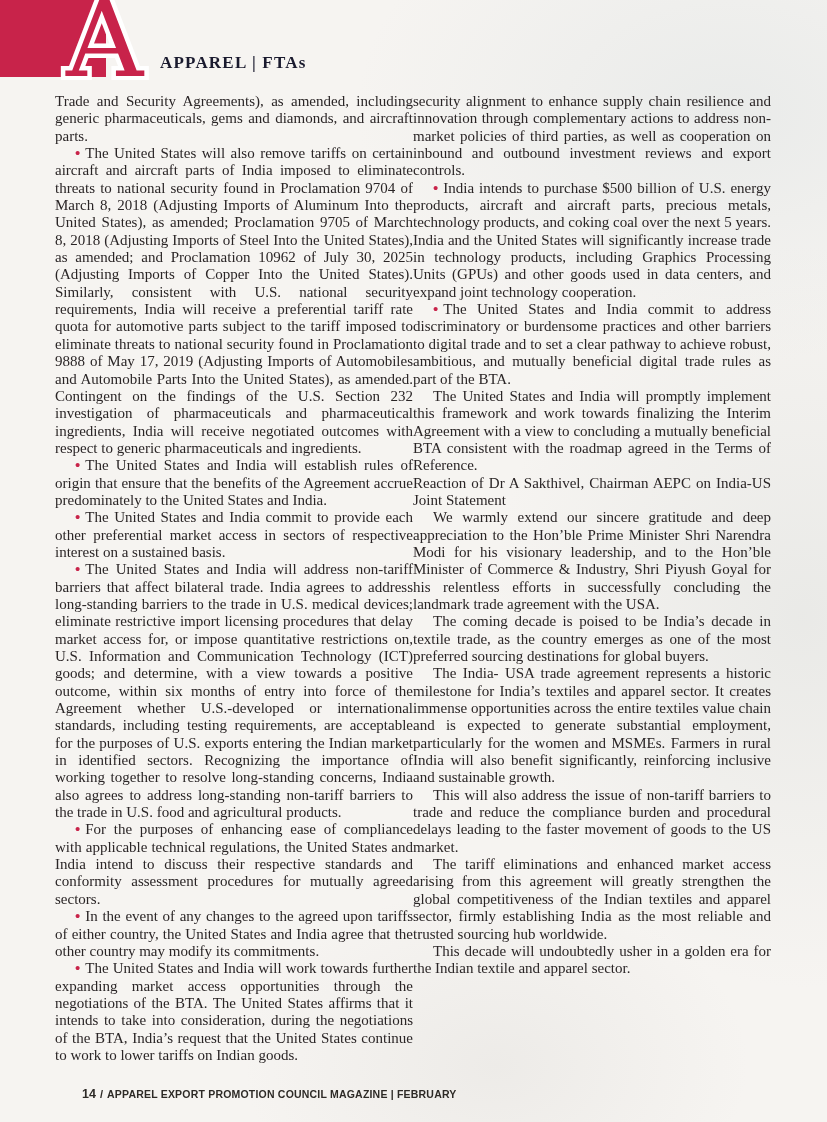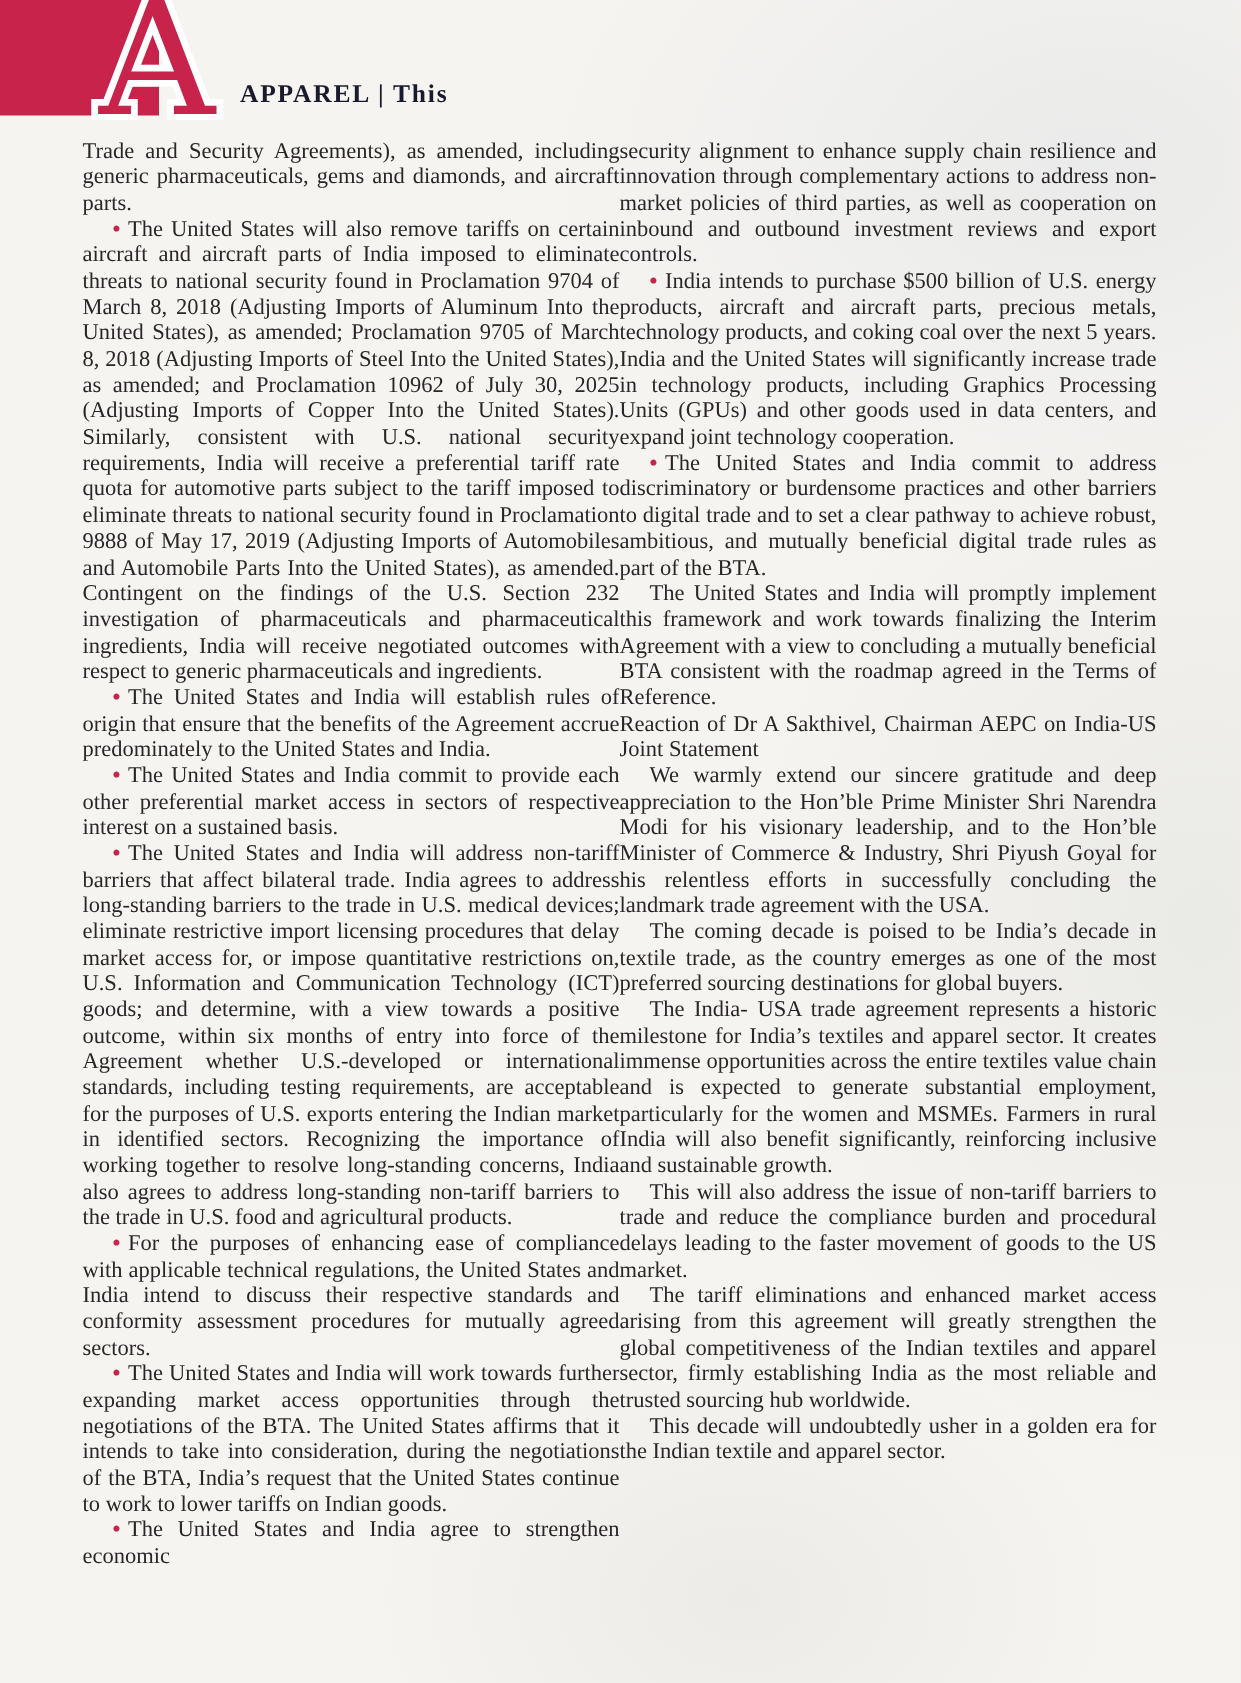--- a/index.html
+++ b/index.html
@@ -56,43 +56,49 @@
 </head>
 <body>
 
 <div class="page">
 
   <div class="header">
     <svg class="logo" width="175" height="80" viewBox="0 0 175 80">
       <rect x="0" y="0" width="106" height="77" fill="currentColor"></rect>
       <text x="66" y="76" font-family="DejaVu Serif, Liberation Serif, serif" font-size="107" fill="currentColor" stroke="#ffffff" stroke-width="9" paint-order="stroke">A</text>
     </svg>
-    <div class="section-label">APPAREL | This</div>
+    <div class="section-label">APPAREL | FTAs</div>
   </div>
 
   <div class="content">
     <div class="col">
         <p class="para plain">Trade and Security Agreements), as amended, including generic pharmaceuticals, gems and diamonds, and aircraft parts.</p>
         <p class="para bullet"><span class="bullet-marker">•</span>The United States will also remove tariffs on certain aircraft and aircraft parts of India imposed to eliminate threats to national security found in Proclamation 9704 of March 8, 2018 (Adjusting Imports of Aluminum Into the United States), as amended; Proclamation 9705 of March 8, 2018 (Adjusting Imports of Steel Into the United States), as amended; and Proclamation 10962 of July 30, 2025 (Adjusting Imports of Copper Into the United States).  Similarly, consistent with U.S. national security requirements, India will receive a preferential tariff rate quota for automotive parts subject to the tariff imposed to eliminate threats to national security found in Proclamation 9888 of May 17, 2019 (Adjusting Imports of Automobiles and Automobile Parts Into the United States), as amended.  Contingent on the findings of the U.S. Section 232 investigation of pharmaceuticals and pharmaceutical ingredients, India will receive negotiated outcomes with respect to generic pharmaceuticals and ingredients.</p>
         <p class="para bullet"><span class="bullet-marker">•</span>The United States and India will establish rules of origin that ensure that the benefits of the Agreement accrue predominately to the United States and India.</p>
         <p class="para bullet"><span class="bullet-marker">•</span>The United States and India commit to provide each other preferential market access in sectors of respective interest on a sustained basis.</p>
         <p class="para bullet"><span class="bullet-marker">•</span>The United States and India will address non-tariff barriers that affect bilateral trade. India agrees to address long-standing barriers to the trade in U.S. medical devices; eliminate restrictive import licensing procedures that delay market access for, or impose quantitative restrictions on, U.S. Information and Communication Technology (ICT) goods; and determine, with a view towards a positive outcome, within six months of entry into force of the Agreement whether U.S.-developed or international standards, including testing requirements, are acceptable for the purposes of U.S. exports entering the Indian market in identified sectors. Recognizing the importance of working together to resolve long-standing concerns, India also agrees to address long-standing non-tariff barriers to the trade in U.S. food and agricultural products.</p>
         <p class="para bullet"><span class="bullet-marker">•</span>For the purposes of enhancing ease of compliance with applicable technical regulations, the United States and India intend to discuss their respective standards and conformity assessment procedures for mutually agreed sectors.</p>
+        <p class="para bullet"><span class="bullet-marker">•</span>In the event of any changes to the agreed upon tariffs of either country, the United States and India agree that the other country may modify its commitments.</p>
         <p class="para bullet"><span class="bullet-marker">•</span>The United States and India will work towards further expanding market access opportunities through the negotiations of the BTA. The United States affirms that it intends to take into consideration, during the negotiations of the BTA, India’s request that the United States continue to work to lower tariffs on Indian goods.</p>
         <p class="para bullet"><span class="bullet-marker">•</span>The United States and India agree to strengthen economic</p>
       </div>
     <div class="col">
         <p class="para plain">security alignment to enhance supply chain resilience and innovation through complementary actions to address non-market policies of third parties, as well as cooperation on inbound and outbound investment reviews and export controls.</p>
         <p class="para bullet"><span class="bullet-marker">•</span>India intends to purchase $500 billion of U.S. energy products, aircraft and aircraft parts, precious metals, technology products, and coking coal over the next 5 years. India and the United States will significantly increase trade in technology products, including Graphics Processing Units (GPUs) and other goods used in data centers, and expand joint technology cooperation.</p>
         <p class="para bullet"><span class="bullet-marker">•</span>The United States and India commit to address discriminatory or burdensome practices and other barriers to digital trade and to set a clear pathway to achieve robust, ambitious, and mutually beneficial digital trade rules as part of the BTA.</p>
         <p class="para indent">The United States and India will promptly implement this framework and work towards finalizing the Interim Agreement with a view to concluding a mutually beneficial BTA consistent with the roadmap agreed in the Terms of Reference.</p>
         <p class="para plain">Reaction of Dr A Sakthivel, Chairman AEPC on India-US Joint Statement</p>
         <p class="para indent">We warmly extend our sincere gratitude and deep appreciation to the Hon’ble Prime Minister Shri Narendra Modi for his visionary leadership, and to the Hon’ble Minister of Commerce &amp; Industry, Shri Piyush Goyal for his relentless efforts in successfully concluding the landmark trade agreement with the USA.</p>
         <p class="para indent">The coming decade is poised to be India’s decade in textile trade, as the country emerges as one of the most preferred sourcing destinations for global buyers.</p>
         <p class="para indent">The India- USA trade agreement represents a historic milestone for India’s textiles and apparel sector. It creates immense opportunities across the entire textiles value chain and is expected to generate substantial employment, particularly for the women and MSMEs. Farmers in rural India will also benefit significantly, reinforcing inclusive and sustainable growth.</p>
         <p class="para indent">This will also address the issue of non-tariff barriers to trade and reduce the compliance burden and procedural delays leading to the faster movement of goods to the US market.</p>
         <p class="para indent">The tariff eliminations and enhanced market access arising from this agreement will greatly strengthen the global competitiveness of the Indian textiles and apparel sector, firmly establishing India as the most reliable and trusted sourcing hub worldwide.</p>
         <p class="para indent">This decade will undoubtedly usher in a golden era for the Indian textile and apparel sector.</p>
       </div>
   </div>
 
+  <div class="footer">
+    <span class="pagenum">14</span>
+    <span class="sep">/</span>
+    <span class="mag">APPAREL EXPORT PROMOTION COUNCIL MAGAZINE | FEBRUARY</span>
+  </div>
 
 </div>
 
 </body></html>

